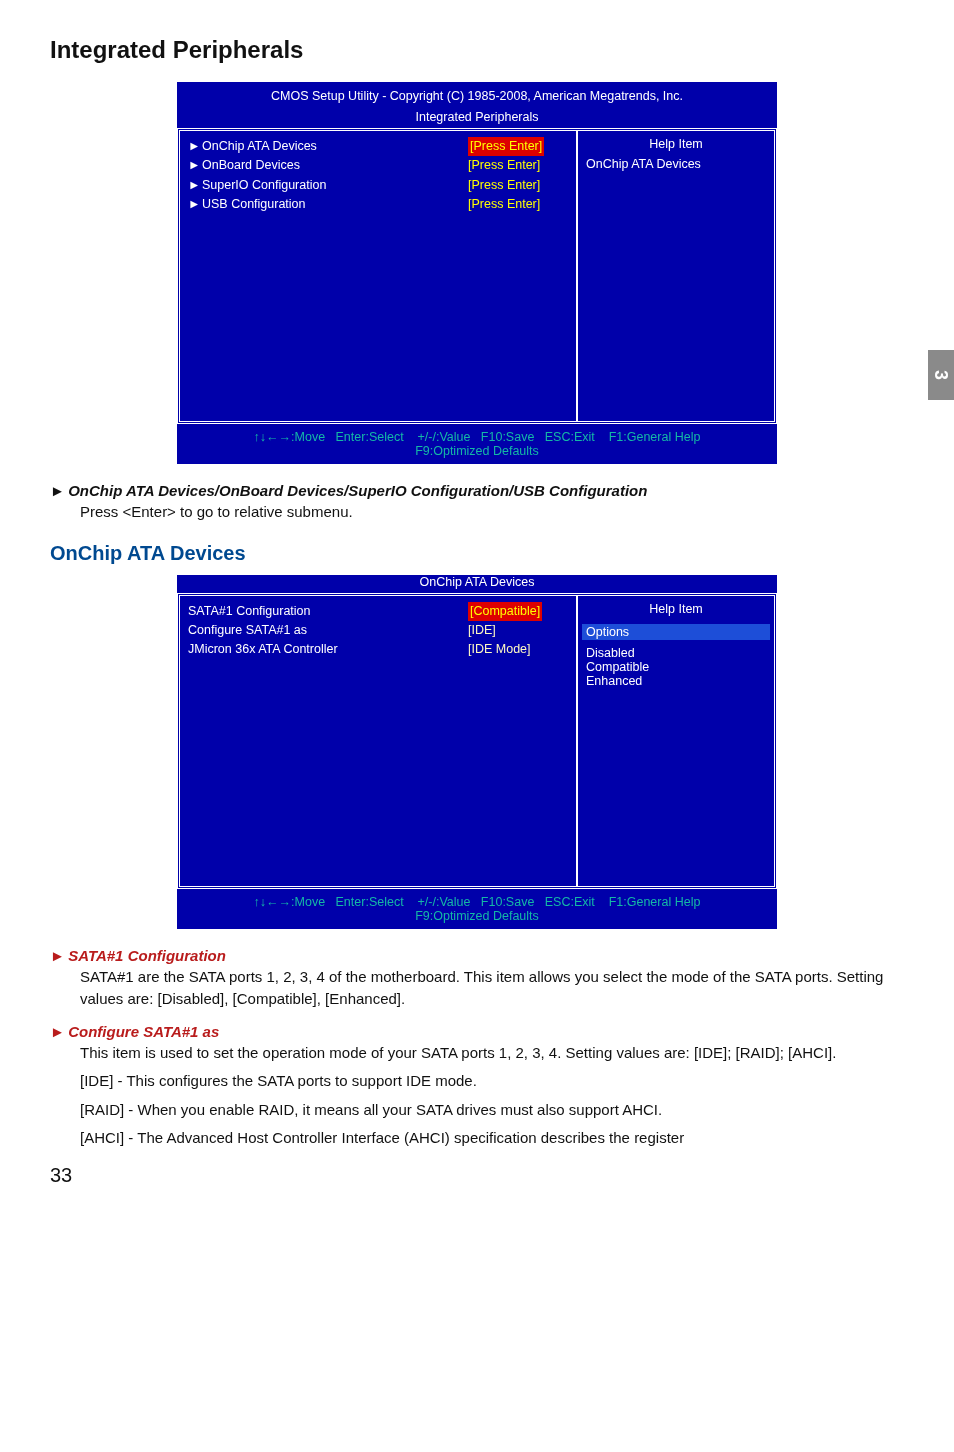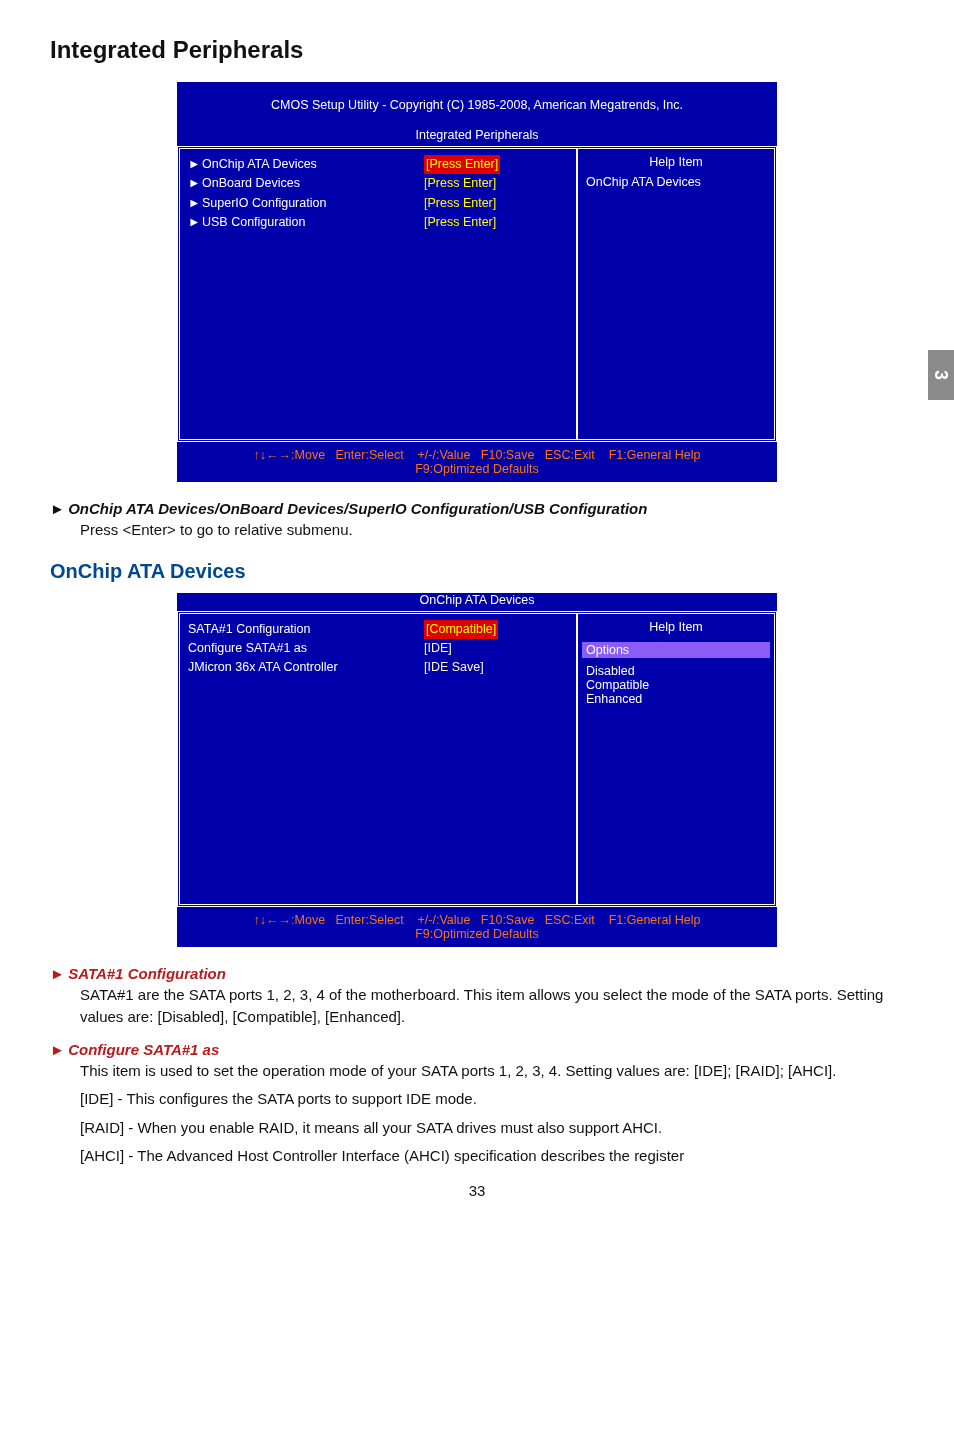--- a/index.html
+++ b/index.html
@@ -3,41 +3,41 @@
 <meta charset="utf-8">
 <style>
   body { margin: 0; font-family: Arial, Helvetica, sans-serif; font-size: 15px; color: #111; width: 954px; min-height: 1452px; position: relative; box-sizing: border-box; padding: 36px 50px 36px 50px; }
   h1 { font-size: 24px; font-weight: bold; margin: 0 0 18px 0; color: #111; }
   h2 { font-size: 20px; font-weight: bold; margin: 18px 0 10px 0; color: #004990; }
 
   .page-tab { position: absolute; right: 0; top: 350px; width: 26px; height: 50px; background: #8a8a8a; color: #fff; writing-mode: vertical-rl; text-align: center; font-weight: bold; font-size: 18px; line-height: 26px; }
 
   .bios-wrap { width: 600px; margin: 0 auto 18px auto; }
   .bios { background: #0000aa; color: #fff; font-size: 12.5px; font-family: Arial, Helvetica, sans-serif; }
-  .bios-title { text-align: center; padding: 16px 0; color: #fff; white-space: pre; }
+  .bios-title { text-align: center; padding: 7px 0; color: #fff; white-space: pre; }
   .bios-subtitle { text-align: center; padding: 0 0 4px 0; color: #fff; }
   .bios-body { border: 3px double #fff; border-radius: 0; display: flex; min-height: 290px; }
   .bios-left { flex: 1.5; padding: 6px 8px; }
-  .bios-right { width: 180px; border-left: 2px solid #fff; padding: 6px 8px; margin-left: 44px; }
+  .bios-right { width: 180px; border-left: 2px solid #fff; padding: 6px 8px; }
   .bios-row { display: flex; line-height: 1.55; }
   .bios-row .arrow { width: 14px; display: inline-block; text-align: left; }
   .bios-row .label { flex: 1; color: #fff; }
   .bios-row .value { width: 100px; color: #ffff00; margin-left: 28px; }
   .bios-row .value-cyan { width: 100px; color: #fef9c3; }
   .help-title { text-align: center; color: #fff; margin-bottom: 6px; }
   .help-body { color: #fff; }
-  .help-options-header { background: #8b5cf6; color: #fff; padding: 1px 4px; margin: 8px -4px 6px -4px; }
-  .bios-foot { text-align: center; padding: 6px 0; color: #f97316; white-space: pre-wrap; }
+  .help-options-header { background: #1d4ed8; color: #fff; padding: 1px 4px; margin: 8px -4px 6px -4px; }
+  .bios-foot { text-align: center; padding: 6px 0; color: #14b8a6; white-space: pre-wrap; }
 
   .item-heading { font-weight: bold; margin: 12px 0 2px 0; font-style: italic; }
   .item-heading .arrow { display: inline-block; width: 14px; text-align: center; }
   .item-heading.blue { color: #b91c1c; }
   .item-body { margin: 0 0 6px 30px; line-height: 1.5; }
 
-  .footer-page { text-align: center; margin-top: 14px; font-size: 15px; }
+  .footer-page { margin-top: 14px; font-size: 20px; }
 
   
   .hl-red { background: #d00; display: inline-block; padding: 0 2px; }
 </style>
 </head>
 <body>
 
 <div class="page-tab">3</div>
 
 <h1>Integrated Peripherals</h1>
@@ -95,21 +95,21 @@
         <div class="bios-row">
           <span class="label">SATA#1 Configuration</span>
           <span class="value"><span class="hl-red">[Compatible]</span></span>
         </div>
         <div class="bios-row">
           <span class="label">Configure SATA#1 as</span>
           <span class="value-cyan">[IDE]</span>
         </div>
         <div class="bios-row">
           <span class="label">JMicron 36x ATA Controller</span>
-          <span class="value-cyan">[IDE Save]</span>
+          <span class="value-cyan">[IDE Mode]</span>
         </div>
       </div>
       <div class="bios-right">
         <div class="help-title">Help Item</div>
         <div class="help-options-header">Options</div>
         <div class="help-body">Disabled</div>
         <div class="help-body">Compatible</div>
         <div class="help-body">Enhanced</div>
       </div>
     </div>

